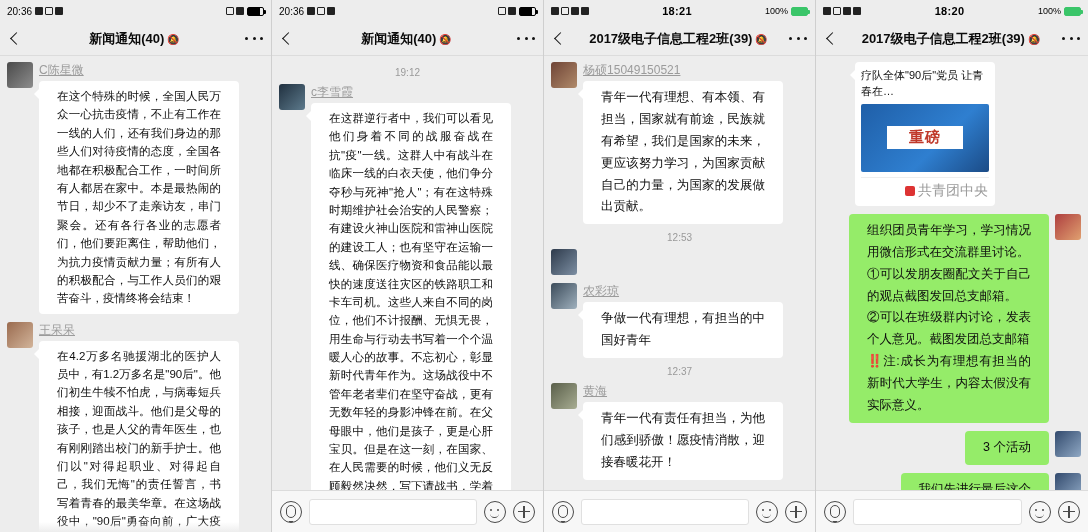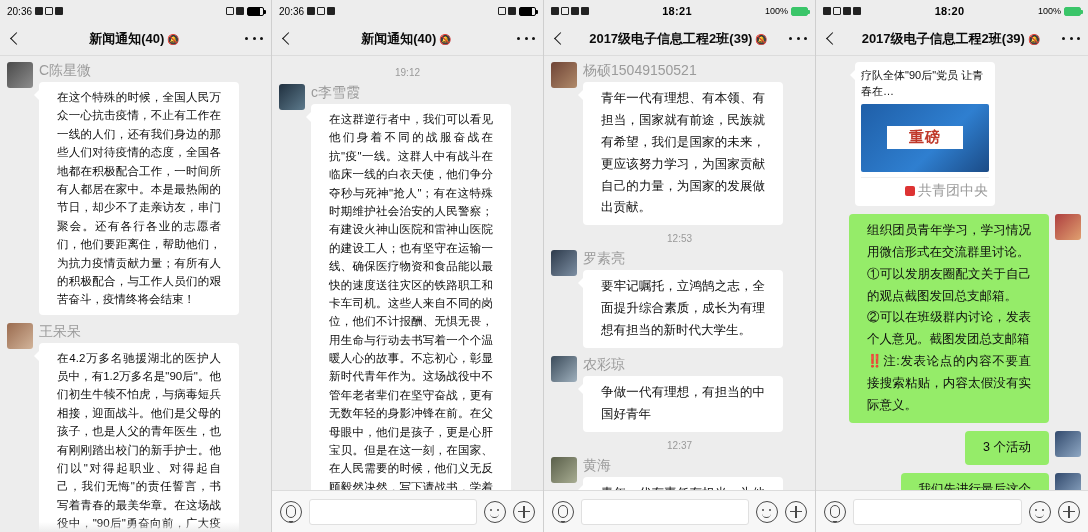--- a/index.html
+++ b/index.html
@@ -106,21 +106,21 @@
   .avatar.a5 { background: linear-gradient(135deg,#2d3a4b,#7d8fa3); }
   .avatar.a7 { background: linear-gradient(135deg,#3b4b5a,#9fb0bd); }
   .avatar.a8 { background: linear-gradient(135deg,#5a5f4a,#a8ad92); }
   .avatar.a10 { background: linear-gradient(135deg,#ae3f3f,#e0a070); }
   .avatar.a11 { background: linear-gradient(135deg,#324a6d,#8fa8c4); }
 
   .msgcol { max-width: 200px; display: flex; flex-direction: column; }
   .row:not(.right) .msgcol { margin-left: 6px; align-items: flex-start; }
   .row.right .msgcol { margin-right: 6px; align-items: flex-end; }
   .sender {
-    font-size: 14px; color: #9b9b9b; margin-bottom: 2px;
+    font-size: 12px; color: #9b9b9b; margin-bottom: 2px; text-decoration: underline;
   }
   .bubble {
     position: relative;
     background: #fff;
     border-radius: 4px;
     padding: 6px 18px;
     font-size: 11.5px;
     line-height: 1.6;
     color: #0d0d0d;
     word-break: break-all;
@@ -357,24 +357,20 @@
       <div class="row">
         <div class="avatar a4"></div>
         <div class="msgcol">
           <div class="sender">杨硕15049150521</div>
           <div class="bubble big">青年一代有理想、有本领、有担当，国家就有前途，民族就有希望，我们是国家的未来，更应该努力学习，为国家贡献自己的力量，为国家的发展做出贡献。</div>
         </div>
       </div>
       <div class="timestamp">12:53</div>
       <div class="row">
         <div class="avatar a5"></div>
-        <div class="msgcol">
-          <div class="sender">罗素亮</div>
-          <div class="bubble big">要牢记嘱托，立鸿鹄之志，全面提升综合素质，成长为有理想有担当的新时代大学生。</div>
-        </div>
       </div>
       <div class="row">
         <div class="avatar a7"></div>
         <div class="msgcol">
           <div class="sender">农彩琼</div>
           <div class="bubble big">争做一代有理想，有担当的中国好青年</div>
         </div>
       </div>
       <div class="timestamp">12:37</div>
       <div class="row">
@@ -440,21 +436,21 @@
             </div>
           </div>
         </div>
       </div>
 
       <div class="row right">
         <div class="msgcol">
           <div class="bubble green big" style="white-space:pre-line">组织团员青年学习，学习情况用微信形式在交流群里讨论。
 ①可以发朋友圈配文关于自己的观点截图发回总支邮箱。
 ②可以在班级群内讨论，发表个人意见。截图发团总支邮箱
-‼️注:发表论点的内容不要直接搜索粘贴，内容太假没有实际意义。</div>
+‼️注:成长为有理想有担当的新时代大学生，内容太假没有实际意义。</div>
         </div>
         <div class="avatar a10"></div>
       </div>
       <div class="row right">
         <div class="msgcol">
           <div class="bubble green big">3 个活动</div>
         </div>
         <div class="avatar a11"></div>
       </div>
       <div class="row right">

